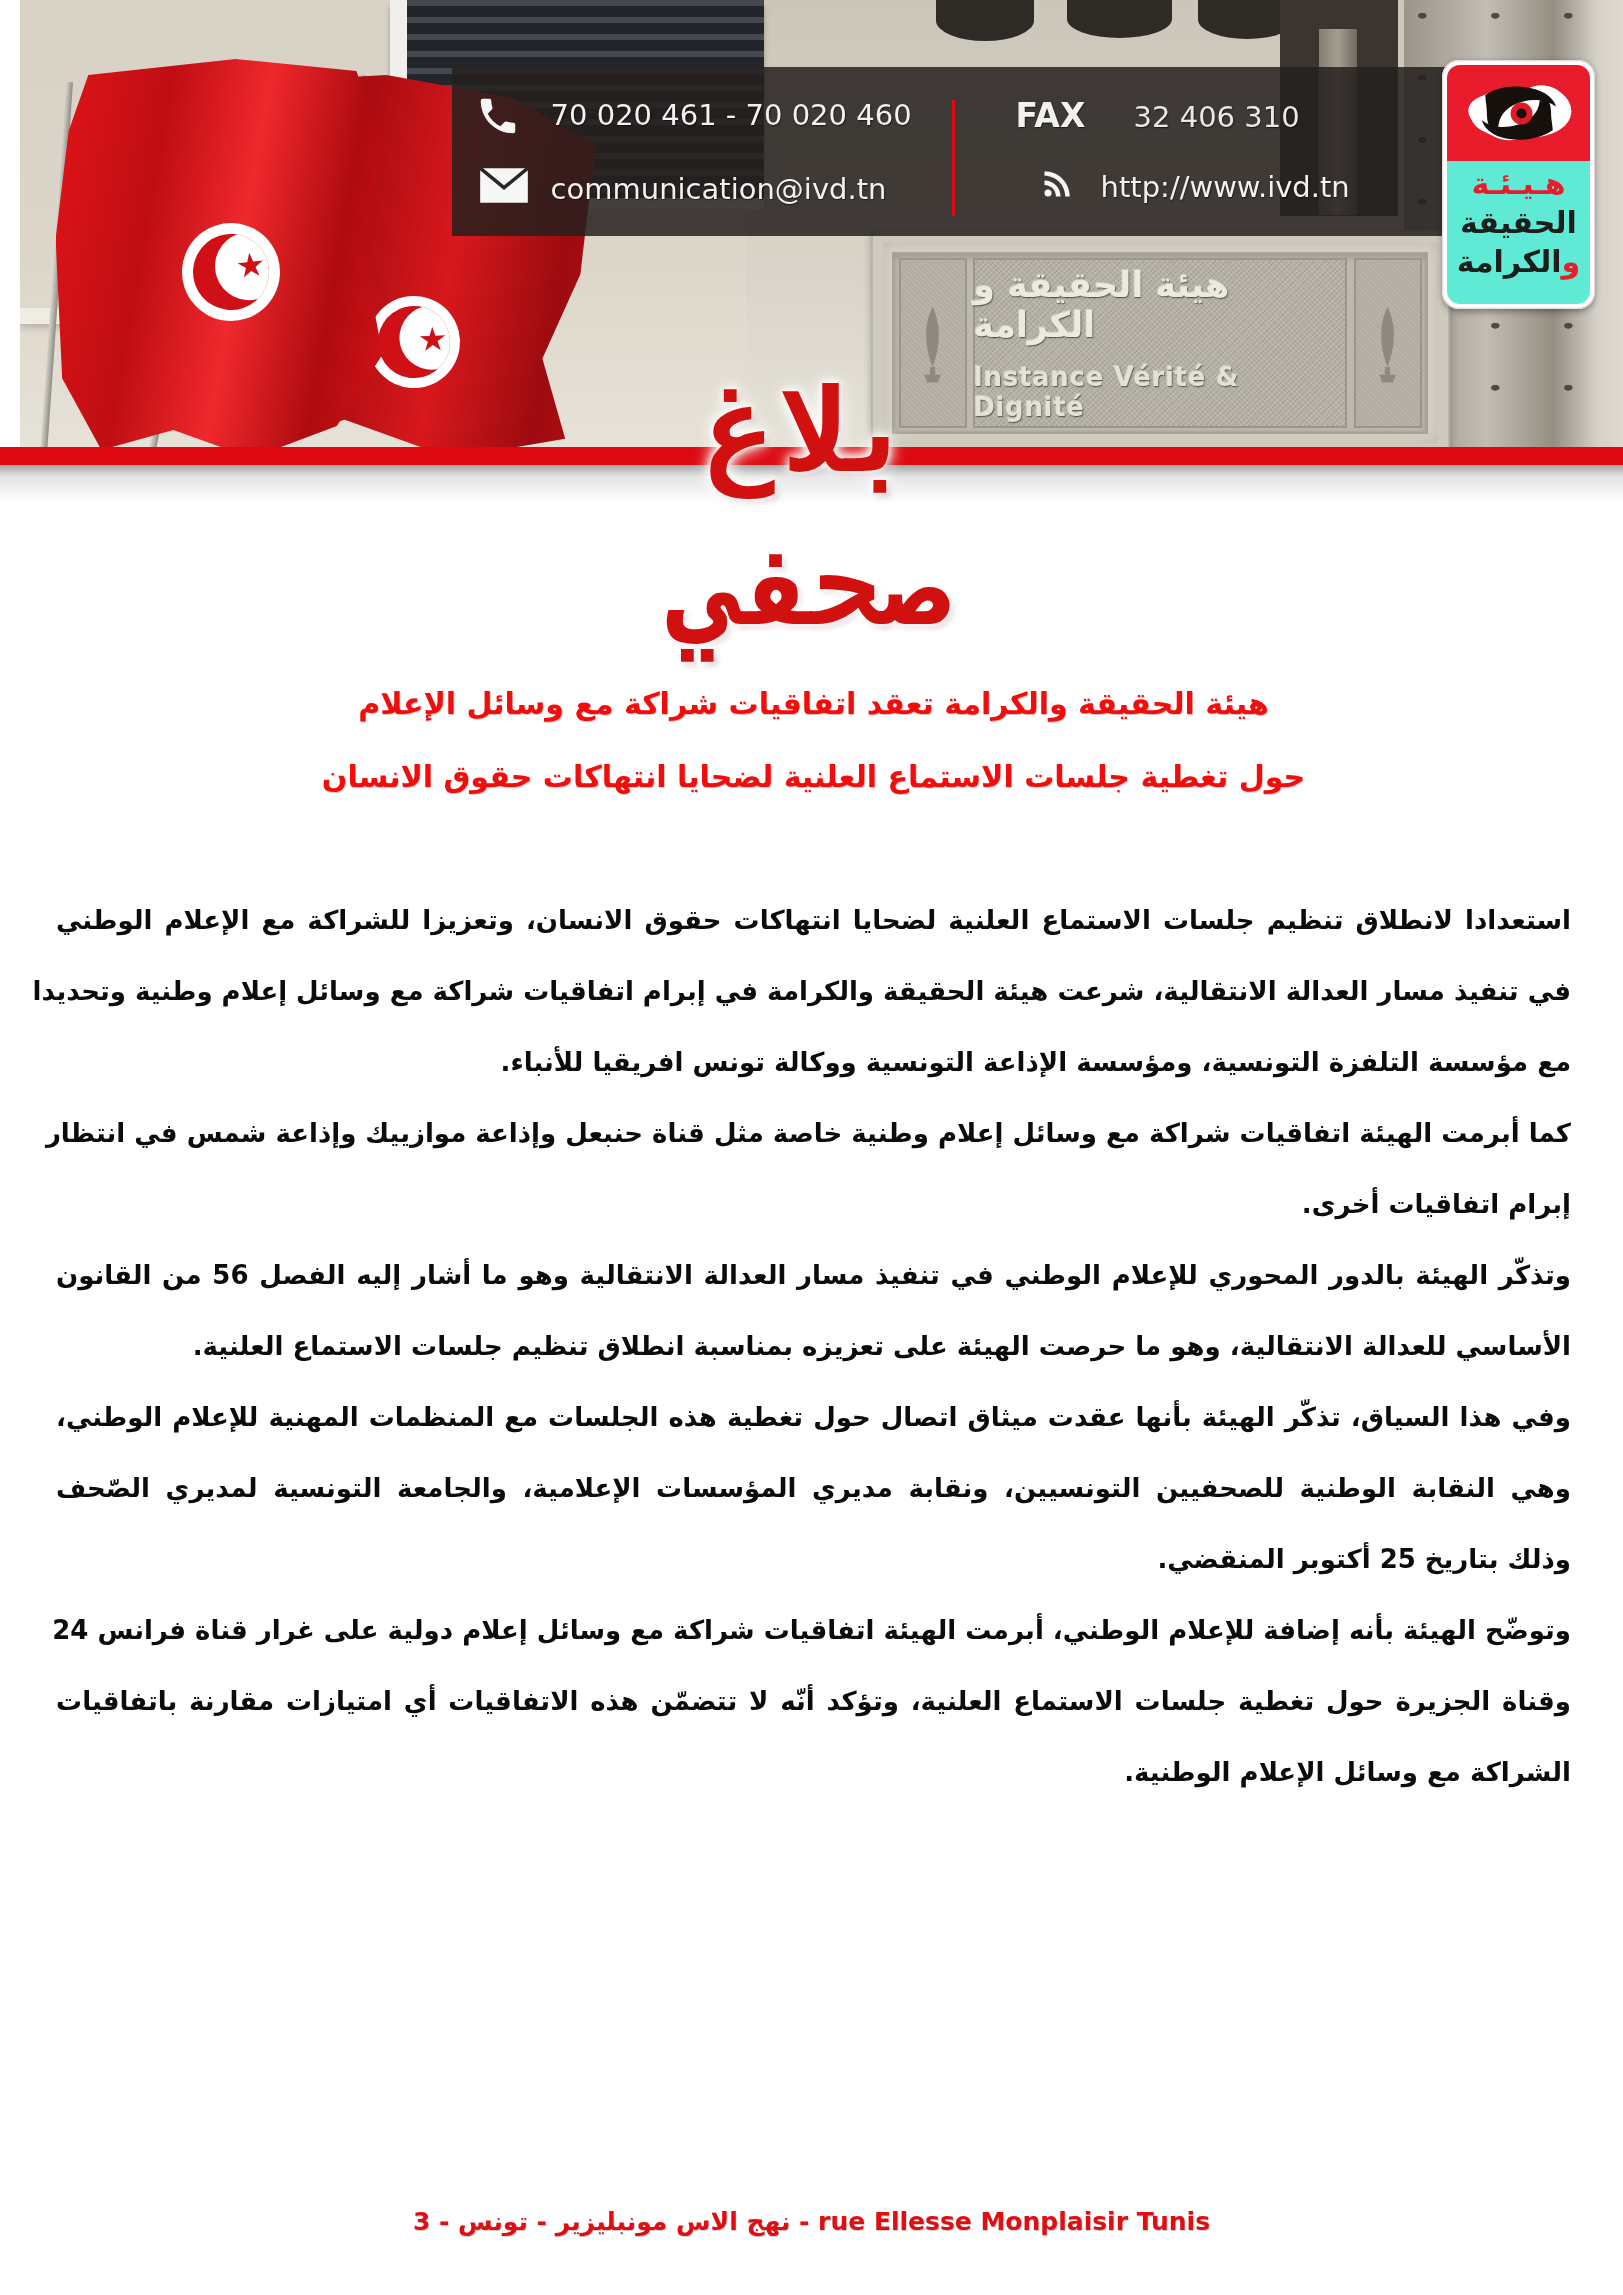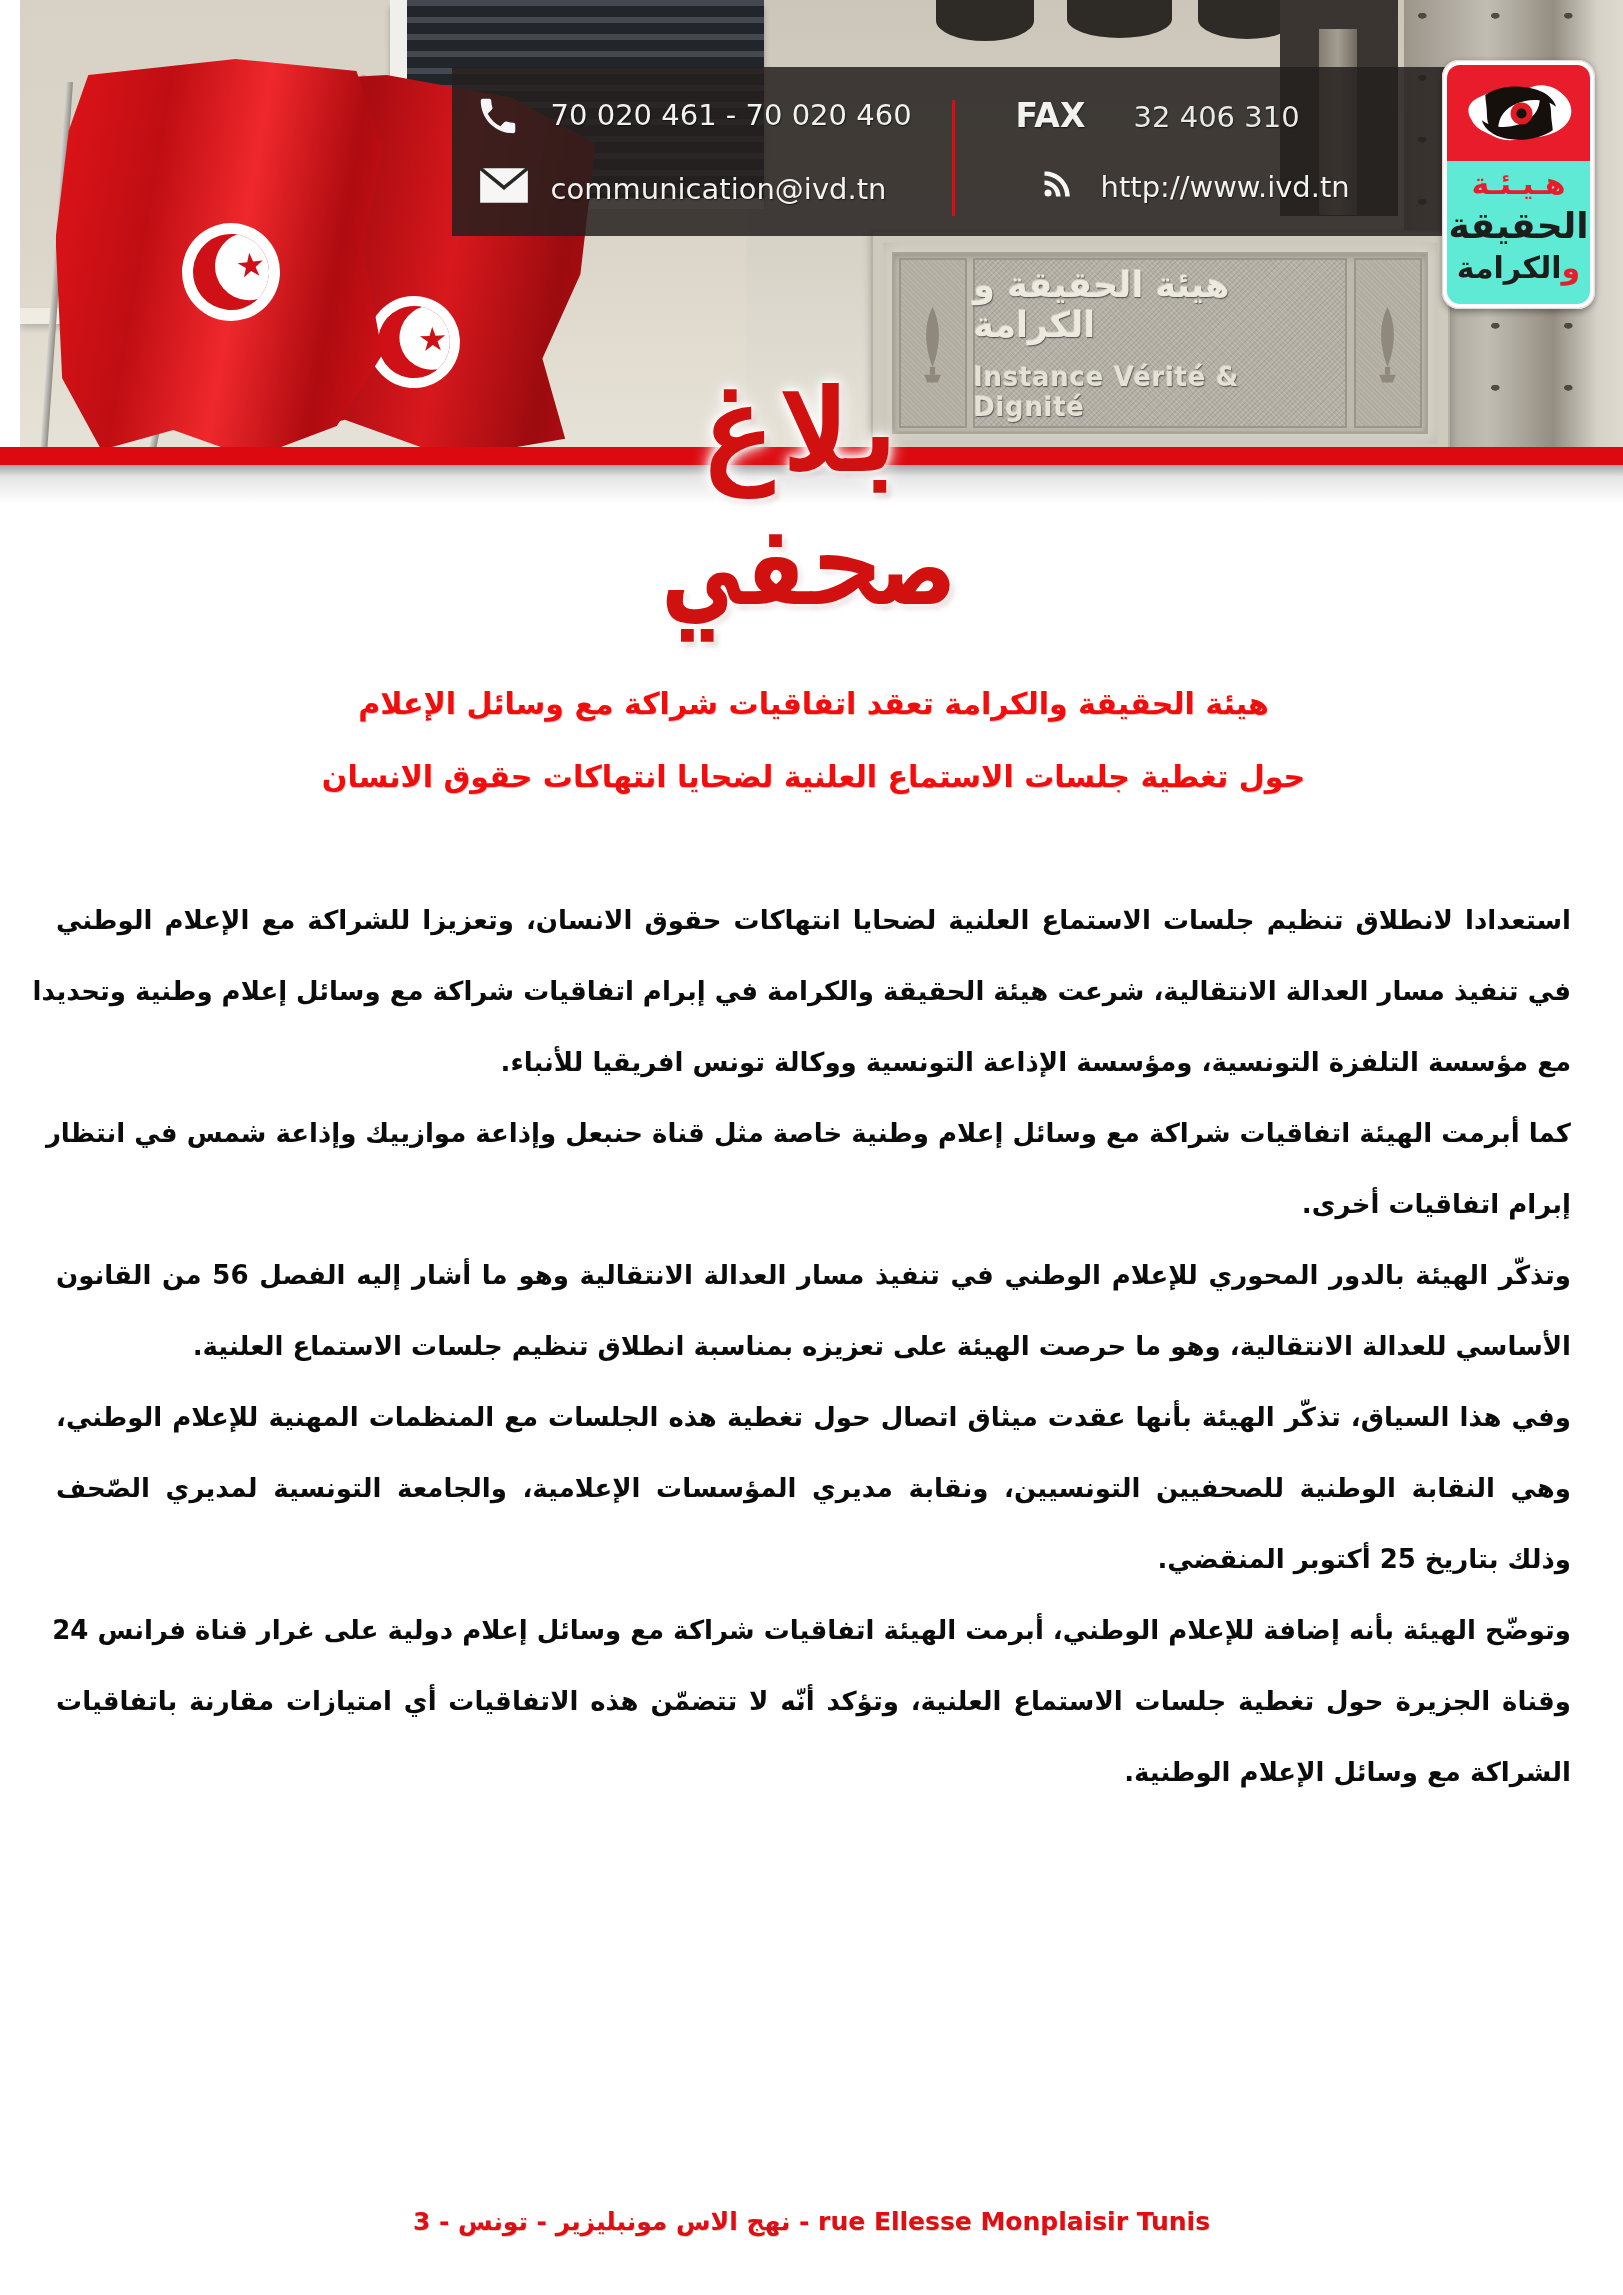--- a/index.html
+++ b/index.html
@@ -88,33 +88,33 @@
 
   
   .logo-badge{position:absolute;left:1442px;top:60px;width:153px;height:249px;z-index:30;
       background:#ffffff;border-radius:17px;box-shadow:0 2.6px 6.5px rgba(0,0,0,.35), inset 0 0 0 1.3px #e2dfda;
       padding:0;overflow:hidden;}
   .logo-top{position:absolute;left:4.6px;top:4.6px;right:4.6px;height:97px;background:#e81c2a;
       border-radius:13px 13px 0 0;display:flex;align-items:center;justify-content:center;}
   .logo-bottom{position:absolute;left:4.6px;top:101px;right:4.6px;bottom:4.6px;background:#5eead4;
       border-radius:0 0 13px 13px;text-align:center;direction:rtl;}
   .logo-l1{margin-top:5.2px;font-size:30px;font-weight:bold;color:#e81c2a;}
-  .logo-l2{margin-top:3.9px;font-size:36px;font-weight:bold;color:#1d1d1b;}
+  .logo-l2{margin-top:3.9px;font-size:30px;font-weight:bold;color:#1d1d1b;}
   .logo-l3{margin-top:3.9px;font-size:30px;font-weight:bold;color:#1d1d1b;}
   .logo-l3 .wa{color:#e81c2a;}
 
   
   .red-bar{position:absolute;left:0;top:447px;width:1623px;height:17.7px;background:#dc0a10;z-index:10;}
   .bar-shadow{position:absolute;left:0;top:465px;width:1623px;height:39px;z-index:9;
       background:linear-gradient(180deg,rgba(90,90,90,.55) 0%,rgba(150,150,150,.25) 30%,rgba(255,255,255,0) 100%);}
   .press-title{position:absolute;left:556px;top:376px;width:510px;text-align:center;z-index:20;
       color:#d11010;font-weight:bold;direction:rtl;font-family:Liberation Mono, monospace;}
   .pt-w{font-size:116px;line-height:128px;
       text-shadow:0 0 7.9px #ffffff,0 0 13px #ffffff,0 0 19.6px #ffffff,3.3px 3.9px 5.2px rgba(120,0,0,.28);}
-  .pt-w2{margin-top:5px;}
+  .pt-w2{margin-top:25px;}
 
   
   .headline{position:absolute;left:56px;top:667px;width:1515px;text-align:center;direction:rtl;
       color:#f20d0d;font-weight:bold;font-size:30px;line-height:73px;
       text-shadow:0.7px 1.3px 0.7px rgba(150,0,0,.25);}
 
   
   .body-text{position:absolute;left:56px;top:885px;width:1515px;direction:rtl;color:#0c0c0c;
       font-size:26px;font-weight:bold;}
   .body-line{line-height:71px;white-space:nowrap;text-align:justify;text-align-last:justify;}

